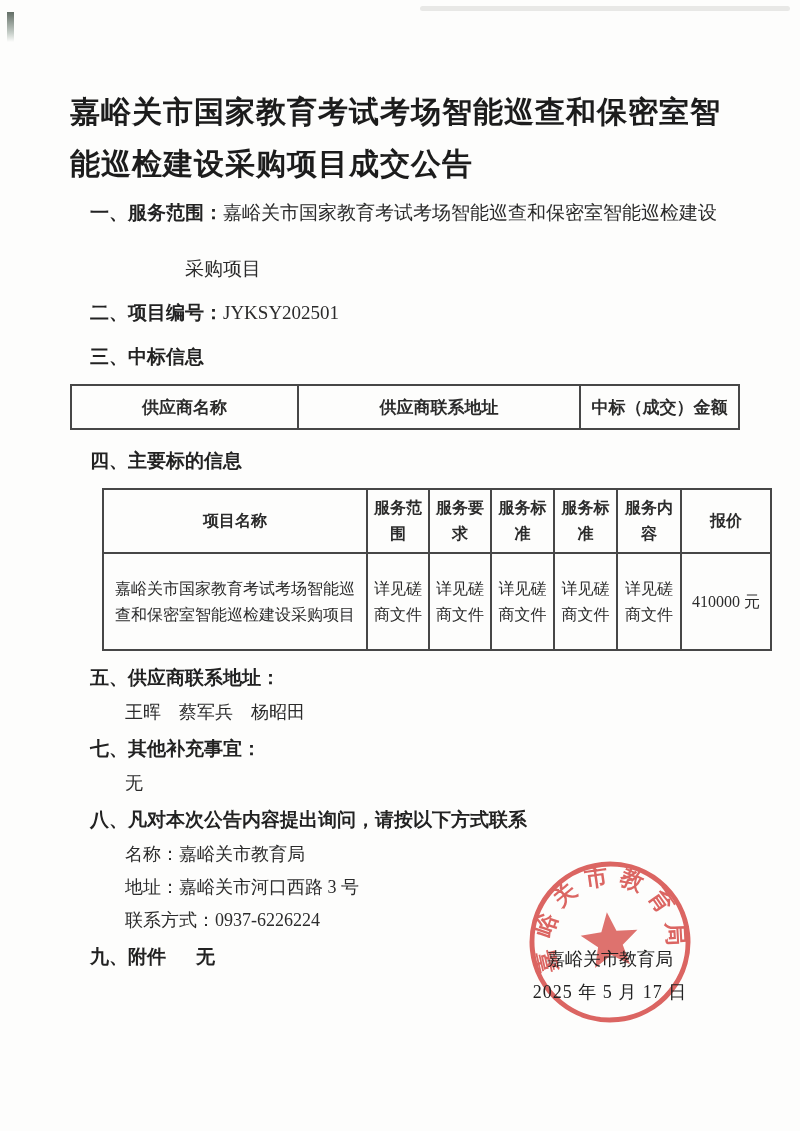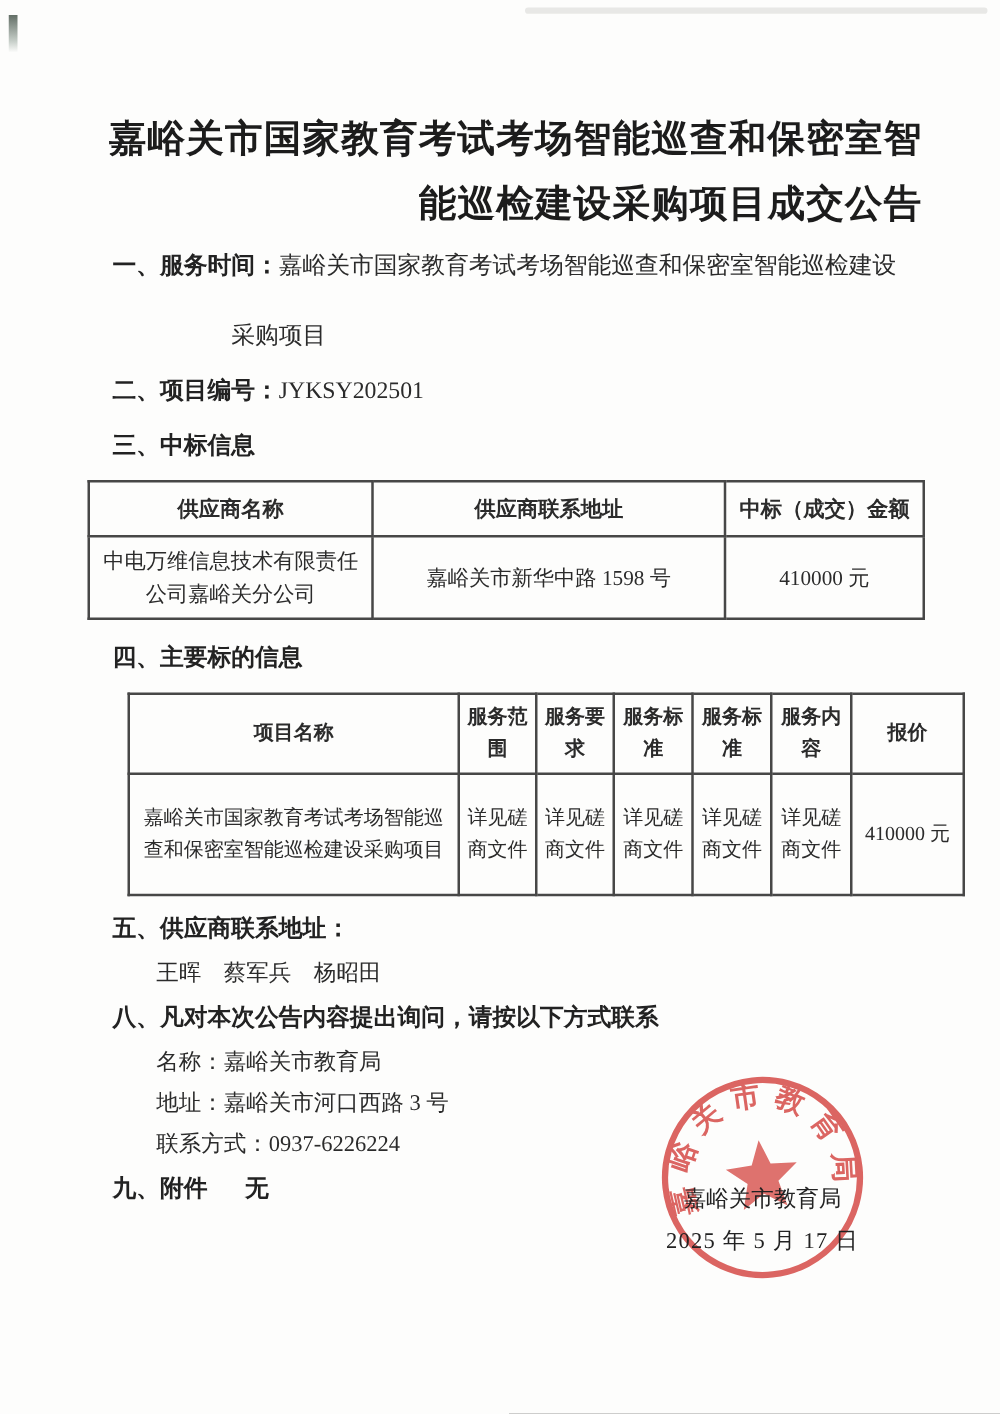--- a/index.html
+++ b/index.html
@@ -4,21 +4,21 @@
 <style>
   * { margin:0; padding:0; box-sizing:border-box; }
   html,body { background:#888; }
   .page {
     position:relative; width:800px; height:1131px; margin:0 auto;
     background:#fdfdfc; overflow:hidden; color:#2b2b2b;
     font-family:"Liberation Serif","DejaVu Serif",serif;
   }
   .content { position:absolute; left:70px; top:0; width:668px; }
   .doc-title {
-    margin-top:86px; text-align:right; font-size:30px; font-weight:bold;
+    margin-top:86px; text-align:left; font-size:30px; font-weight:bold;
     line-height:52px; color:#1c1c1c; letter-spacing:1px;
   }
   .sec { margin-left:20px; font-size:19px; line-height:30px; }
   .sec-head { font-weight:bold; color:#222; } .mt8{margin-top:8px;}
   .mt12{margin-top:12px;} .mt14{margin-top:14px;} .mt16{margin-top:16px;}
   .cont-indent { margin-left:95px; margin-top:26px; }
   .sub-line { margin-left:35px; margin-top:5px; font-size:18px; line-height:28px; }
   .gap-wide { margin-left:30px; }
   table { border-collapse:collapse; width:668px; table-layout:fixed;border-radius:30px; }
   td { border:2px solid #474747; text-align:center; vertical-align:middle;
@@ -59,21 +59,21 @@
   <div class="artifact-tr"></div>
 
   <div class="content">
 
     <div class="doc-title">
       <div>嘉峪关市国家教育考试考场智能巡查和保密室智</div>
       <div>能巡检建设采购项目成交公告</div>
     </div>
 
     <div class="sec mt8">
-      <span class="sec-head">一、</span><span class="sec-head">服务时间：</span><span>嘉峪关市国家教育考试考场智能巡查和保密室智能巡检建设</span>
+      <span class="sec-head">一、</span><span class="sec-head">服务范围：</span><span>嘉峪关市国家教育考试考场智能巡查和保密室智能巡检建设</span>
       <div class="cont-indent">采购项目</div>
     </div>
 
     <div class="sec mt14">
       <span class="sec-head">二、</span><span class="sec-head">项目编号：</span><span>JYKSY202501</span>
     </div>
 
     <div class="sec mt14">
       <span class="sec-head">三、</span><span class="sec-head">中标信息</span>
     </div>
@@ -82,25 +82,20 @@
       <colgroup>
           <col style="width:227px">
           <col style="width:282px">
           <col style="width:159px">
         </colgroup>
       <tbody>
           <tr class="hrow">
         <td>供应商名称</td>
         <td>供应商联系地址</td>
         <td>中标（成交）金额</td>
-      </tr>
-      <tr class="brow">
-        <td>中电万维信息技术有限责任公司嘉峪关分公司</td>
-        <td>嘉峪关市新华中路 1598 号</td>
-        <td class="nowrap">410000 元</td>
       </tr>
     </tbody>
       </table>
 
     <div class="sec mt16">
       <span class="sec-head">四、</span><span class="sec-head">主要标的信息</span>
     </div>
 
     <table class="t2">
       <colgroup>
@@ -133,20 +128,24 @@
       </tr>
     </tbody>
       </table>
 
     <div class="sec mt12">
       <span class="sec-head">五、</span><span class="sec-head">供应商联系地址：</span>
       <div class="sub-line">王晖　蔡军兵　杨昭田</div>
     </div>
 
 
+    <div class="sec mt8">
+      <span class="sec-head">七、</span><span class="sec-head">其他补充事宜：</span>
+      <div class="sub-line">无</div>
+    </div>
 
     <div class="sec mt8">
       <span class="sec-head">八、</span><span class="sec-head">凡对本次公告内容提出询问，请按以下方式联系</span>
       <div class="sub-line">名称：嘉峪关市教育局</div>
       <div class="sub-line">地址：嘉峪关市河口西路 3 号</div>
       <div class="sub-line">联系方式：0937-6226224</div>
     </div>
 
     <div class="sec mt8">
       <span class="sec-head">九、</span><span class="sec-head">附件</span><span class="sec-head gap-wide">无</span>

